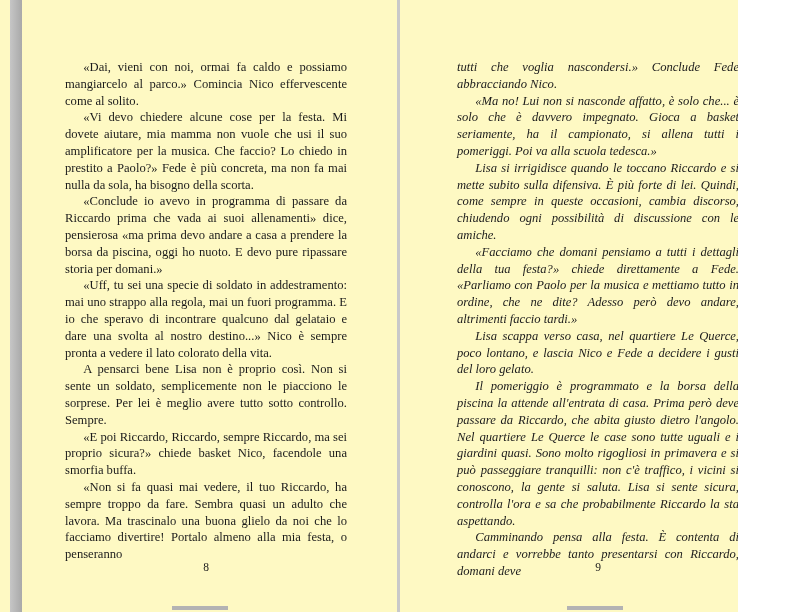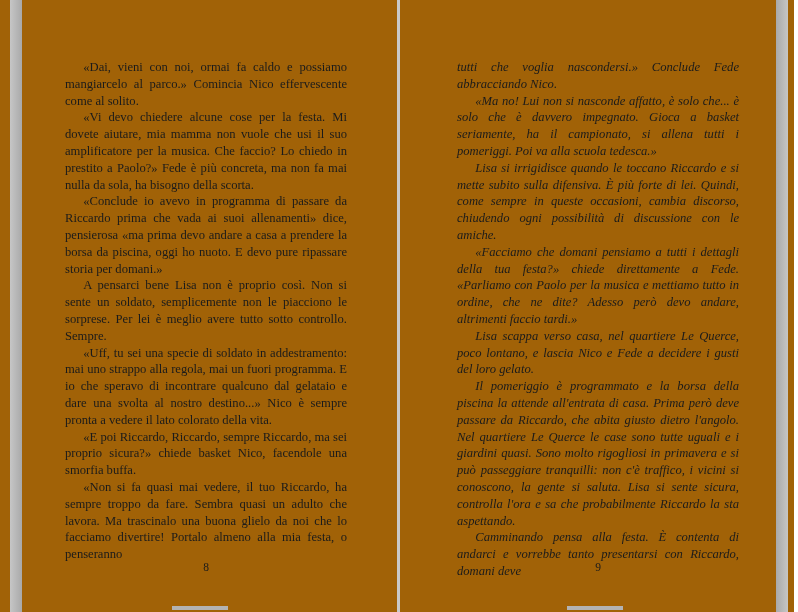--- a/index.html
+++ b/index.html
@@ -2,23 +2,23 @@
 <html lang="it"><head>
 <meta charset="utf-8">
 <style>
   html, body { margin: 0; padding: 0; }
   body {
     background: #ffffff;
     font-family: "Liberation Serif", "DejaVu Serif", serif;
   }
   .viewer {
     position: relative;
-    width: 794px;
+    width: 738px;
     height: 612px;
-    background: #a16207;
+    background: #fef9c3;
     overflow: hidden;
     color: #1b1b1b;
   }
   .edge-strip {
     position: absolute;
     top: 0;
     height: 612px;
     width: 12px;
   }
   .edge-strip.left  { left: 10px;  background: linear-gradient(to right, #c6c6c6, #a9a9a9); }
@@ -70,22 +70,22 @@
 <div class="viewer">
 
   <div class="edge-strip left"></div>
   <div class="edge-strip right"></div>
   <div class="gutter"></div>
 
   <div class="text-block text-left" lang="it">
     <p>«Dai, vieni con noi, ormai fa caldo e possiamo mangiarcelo al parco.» Comincia Nico effervescente come al solito.</p>
     <p>«Vi devo chiedere alcune cose per la festa. Mi dovete aiutare, mia mamma non vuole che usi il suo amplificatore per la musica. Che faccio? Lo chiedo in prestito a Paolo?» Fede è più concreta, ma non fa mai nulla da sola, ha bisogno della scorta.</p>
     <p>«Conclude io avevo in programma di passare da Riccardo prima che vada ai suoi allenamenti» dice, pensierosa «ma prima devo andare a casa a prendere la borsa da piscina, oggi ho nuoto. E devo pure ripassare storia per domani.»</p>
+    <p>«Uff, tu sei una specie di soldato in addestramento: mai uno strappo alla regola, mai un fuori programma. E io che speravo di incontrare qualcuno dal gelataio e dare una svolta al nostro destino...» Nico è sempre pronta a vedere il lato colorato della vita.</p>
     <p>A pensarci bene Lisa non è proprio così. Non si sente un soldato, semplicemente non le piacciono le sorprese. Per lei è meglio avere tutto sotto controllo. Sempre.</p>
-    <p>«Uff, tu sei una specie di soldato in addestramento: mai uno strappo alla regola, mai un fuori programma. E io che speravo di incontrare qualcuno dal gelataio e dare una svolta al nostro destino...» Nico è sempre pronta a vedere il lato colorato della vita.</p>
     <p>«E poi Riccardo, Riccardo, sempre Riccardo, ma sei proprio sicura?» chiede basket Nico, facendole una smorfia buffa.</p>
     <p>«Non si fa quasi mai vedere, il tuo Riccardo, ha sempre troppo da fare. Sembra quasi un adulto che lavora. Ma trascinalo una buona glielo da noi che lo facciamo divertire! Portalo almeno alla mia festa, o penseranno</p>
   </div>
   <div class="page-number left">8</div>
 
   <div class="text-block text-right" lang="it">
     <p class="no-indent">tutti che voglia nascondersi.» Conclude Fede abbracciando Nico.</p>
     <p>«Ma no! Lui non si nasconde affatto, è solo che... è solo che è davvero impegnato. Gioca a basket seriamente, ha il campionato, si allena tutti i pomeriggi. Poi va alla scuola tedesca.»</p>
     <p>Lisa si irrigidisce quando le toccano Riccardo e si mette subito sulla difensiva. È più forte di lei. Quindi, come sempre in queste occasioni, cambia discorso, chiudendo ogni possibilità di discussione con le amiche.</p>
     <p>«Facciamo che domani pensiamo a tutti i dettagli della tua festa?» chiede direttamente a Fede. «Parliamo con Paolo per la musica e mettiamo tutto in ordine, che ne dite? Adesso però devo andare, altrimenti faccio tardi.»</p>

